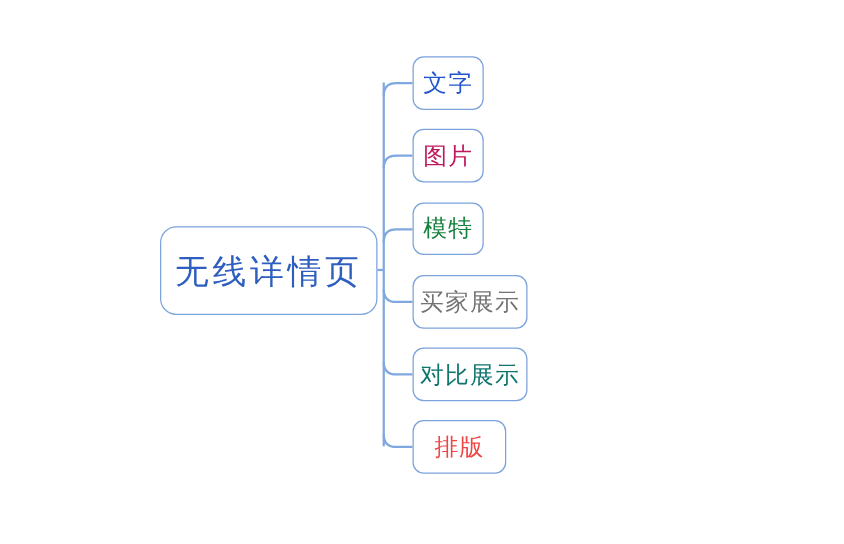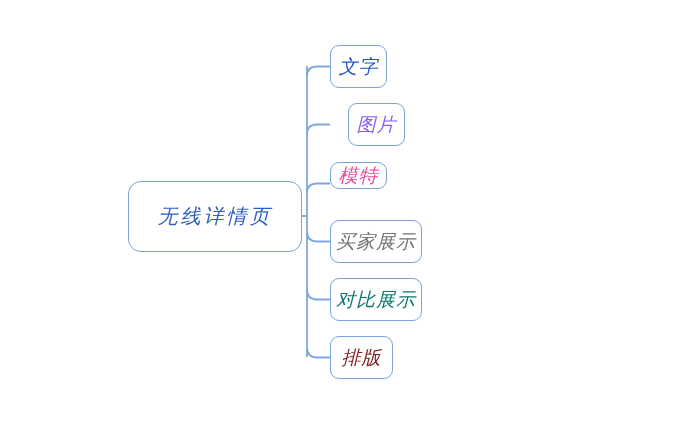--- a/index.html
+++ b/index.html
@@ -32,29 +32,28 @@
     box-sizing: border-box;
     background: #ffffff;
     border: 1.4px solid #7ba3dc;
     border-radius: 9px;
     display: flex;
     align-items: center;
     justify-content: center;
     color: #2255cc;
     letter-spacing: 1px;
     white-space: nowrap;
-    font-style: italic;
   }
 
   .node.root {
     border-radius: 13px;
     border-width: 1.6px;
     color: #2e5fbf;
     letter-spacing: 3px;
-    font-size: 20px;
+    font-size: 27px;
   }
 
   .node.child {
     font-size: 19px;
     height: 43px;
   }
 </style>
 </head>
 <body>
 
@@ -72,30 +71,30 @@
     </svg>
 
   <div class="node root" id="root-node" style="left: 128px; top: 181px; width: 174px; height: 71px; color: rgb(46, 95, 191); border-color: rgb(123, 163, 220);">
     <span>无线详情页</span>
   </div>
 
   <div id="children-host">
       <div class="node child" style="left: 330px; top: 45px; width: 57px; height: 43px; color: rgb(34, 85, 204); border-color: rgb(123, 163, 220);">
         <span>文字</span>
       </div>
-      <div class="node child" style="left: 330px; top: 103px; width: 57px; height: 43px; color: #8b5cf6; border-color: rgb(123, 163, 220); margin-left: 18px;">
+      <div class="node child" style="left: 330px; top: 103px; width: 57px; height: 43px; color: #be185d; border-color: rgb(123, 163, 220);">
         <span>图片</span>
       </div>
-      <div class="node child" style="left: 330px; top: 162px; width: 57px; height: 27px; color: #ec4899; border-color: rgb(123, 163, 220);">
+      <div class="node child" style="left: 330px; top: 162px; width: 57px; height: 42px; color: #15803d; border-color: rgb(123, 163, 220);">
         <span>模特</span>
       </div>
       <div class="node child" style="left: 330px; top: 220px; width: 92px; height: 43px; color: #737373; border-color: rgb(123, 163, 220);">
         <span>买家展示</span>
       </div>
       <div class="node child" style="left: 330px; top: 278px; width: 92px; height: 43px; color: #0f766e; border-color: rgb(123, 163, 220);">
         <span>对比展示</span>
       </div>
-      <div class="node child" style="left: 330px; top: 336px; width: 63px; height: 43px; color: #7f1d1d; border-color: rgb(123, 163, 220);">
+      <div class="node child" style="left: 330px; top: 336px; width: 75px; height: 43px; color: #ef4444; border-color: rgb(123, 163, 220);">
         <span>排版</span>
       </div>
     </div>
 
 </div>
 
 </body></html>

